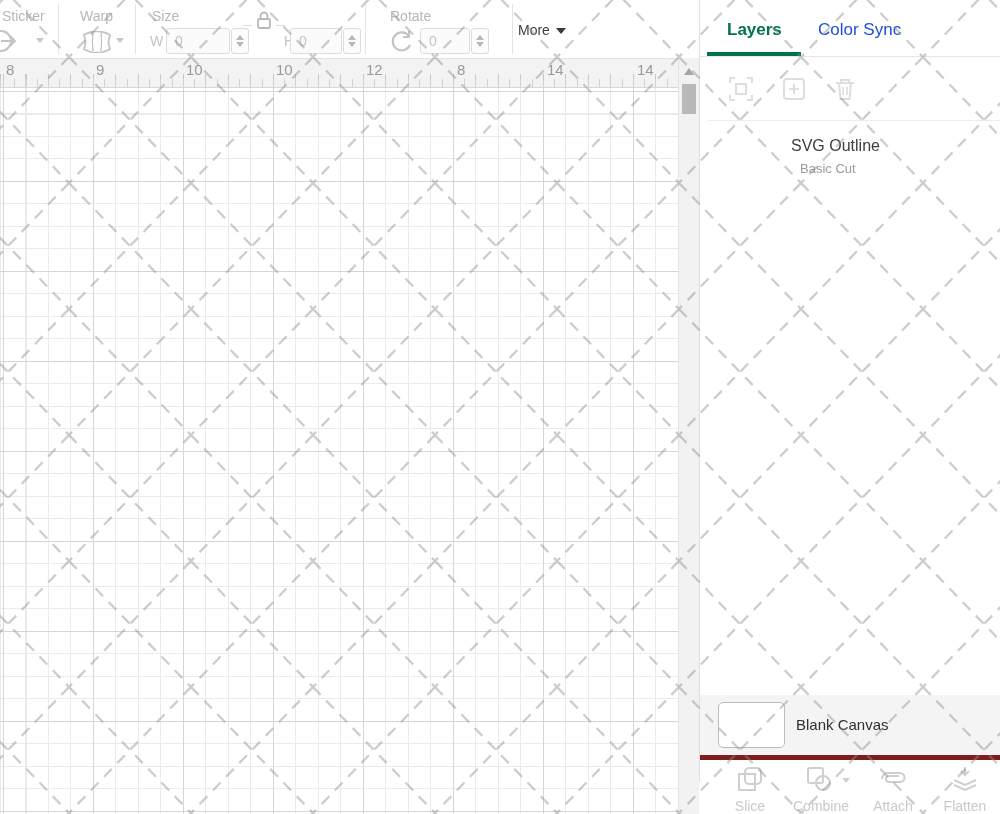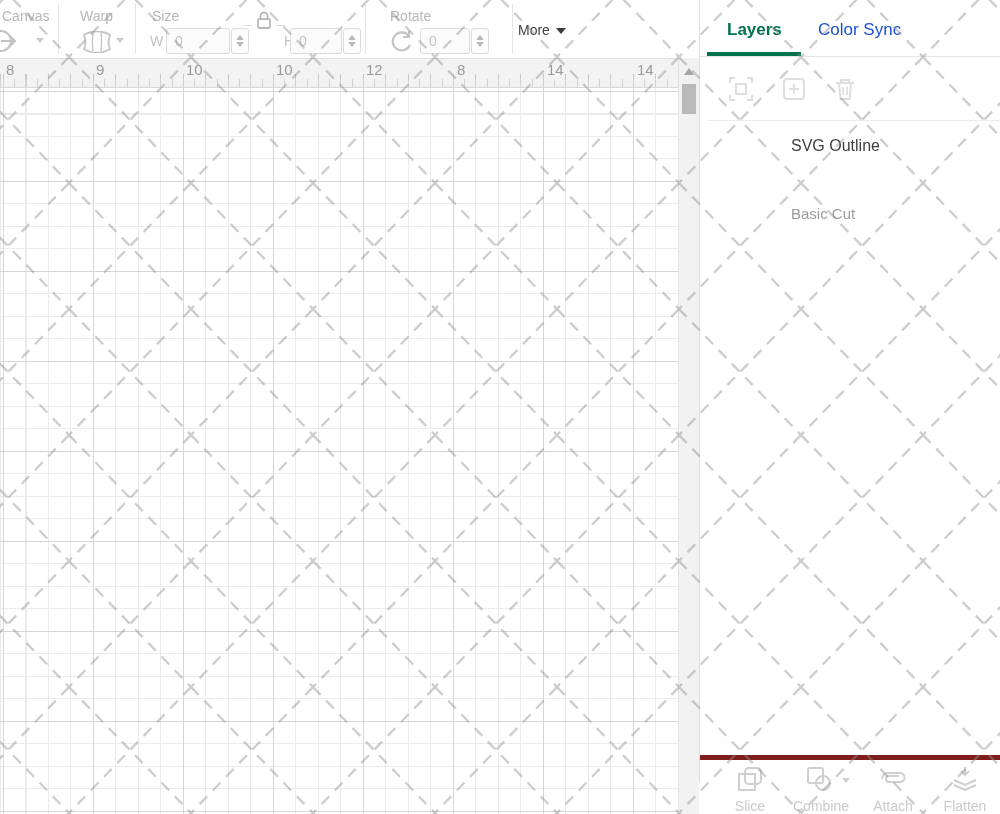--- a/index.html
+++ b/index.html
@@ -68,21 +68,21 @@
   .tab.active { color:#00734d; font-weight:bold; }
   .tab.inactive { color:#1d4ed8; }
   .tab-underline { position:absolute; left:7px; top:52px; width:94px; height:4px; background:#00734d; }
   .tabs-border { position:absolute; left:0; top:56px; width:100%; height:1px; background:#e6e6e6; }
   .panel-icons { position:absolute; left:0; top:70px; width:100%; height:40px; }
   .panel-divider { position:absolute; left:8px; right:0; top:120px; height:1px; background:#ececec; }
 
   .layer-row { position:absolute; left:0; top:130px; width:100%; height:62px; cursor:pointer; }
   .layer-thumb { position:absolute; left:55px; top:10px; width:24px; height:45px; }
   .layer-title { position:absolute; left:91px; top:7px; font-size:16px; color:#3d3d3d; }
-  .layer-sub { position:absolute; left:91px; top:31px; font-size:15px; color:#9b9b9b;margin-top:44px; }
+  .layer-sub { position:absolute; left:100px; top:31px; font-size:13px; color:#9b9b9b; }
 
   .canvas-row { position:absolute; left:0; top:695px; width:100%; height:60px; background:#f4f4f4; }
   .canvas-thumb { position:absolute; left:18px; top:7px; width:67px; height:46px; background:#fff;
                   border:1px solid #bdbdbd; border-radius:5px; }
   .canvas-row-label { position:absolute; left:96px; top:21px; font-size:15px; color:#2f2f2f; }
 
   .action-bar { position:absolute; left:0; top:755px; width:100%; height:59px; background:#fff;
                 border-top:5px solid #7f1d1d; }
   .action { position:absolute; top:6px; width:62px; text-align:center; cursor:pointer; }
   .action .lbl { display:block; margin-top:2px; font-size:14px; color:#c9c9c9; }
@@ -174,21 +174,21 @@
           <path d="M407,653 C403,678 397,701 385,718 C373,734 376,749 395,754 C418,760 447,759 457,751 C463,745 462,733 459,719 C455,699 455,676 456,655 Z" fill="#ffffff" stroke="#131313" stroke-width="8"></path>
           <path d="M409,694 q26,12 48,3" fill="none" stroke="#131313" stroke-width="5"></path>
           <path d="M485,655 C483,680 479,703 471,720 C463,736 467,749 486,754 C509,760 539,757 548,747 C553,740 551,729 548,717 C543,697 543,676 544,656 Z" fill="#ffffff" stroke="#131313" stroke-width="8"></path>
           <path d="M487,696 q26,12 47,2" fill="none" stroke="#131313" stroke-width="5"></path>
         </g>
       </symbol>
     </defs>
   </svg>
 
   <div class="toolbar">
-    <span class="tool-label" style="left:2px">Canvas</span>
+    <span class="tool-label" style="left:2px">Sticker</span>
     <svg class="tb-icon" style="left:-12px;top:28px" width="34" height="26" viewBox="0 0 34 26">
       <circle cx="13" cy="13" r="10" fill="none" stroke="#c4c4c4" stroke-width="2"></circle>
       <path d="M13,13 h14 m-5,-5 l5,5 l-5,5" fill="none" stroke="#c4c4c4" stroke-width="2"></path>
     </svg>
     <span class="caret-sm" style="left:36px;top:38px"></span>
 
     <div class="tb-divider" style="left:58px"></div>
 
     <span class="tool-label" style="left:80px">Warp</span>
     <svg class="tb-icon" style="left:82px;top:31px" width="30" height="22" viewBox="0 0 30 22">
@@ -284,20 +284,24 @@
     <div class="panel-divider"></div>
 
     <div class="layer-row">
       <svg class="layer-thumb" viewBox="320 130 340 650">
         <use href="#mascot"></use>
       </svg>
       <span class="layer-title">SVG Outline</span>
       <span class="layer-sub">Basic Cut</span>
     </div>
 
+    <div class="canvas-row">
+      <div class="canvas-thumb"></div>
+      <span class="canvas-row-label">Blank Canvas</span>
+    </div>
 
     <div class="action-bar">
       <div class="action">
         <svg width="26" height="26" viewBox="0 0 26 26">
           <rect x="8" y="2" width="16" height="16" rx="4" fill="none" stroke="#cfcfcf" stroke-width="2"></rect>
           <rect x="2" y="8" width="16" height="16" fill="none" stroke="#cfcfcf" stroke-width="2"></rect>
         </svg>
         <span class="lbl">Slice</span>
       </div>
       <div class="action">

